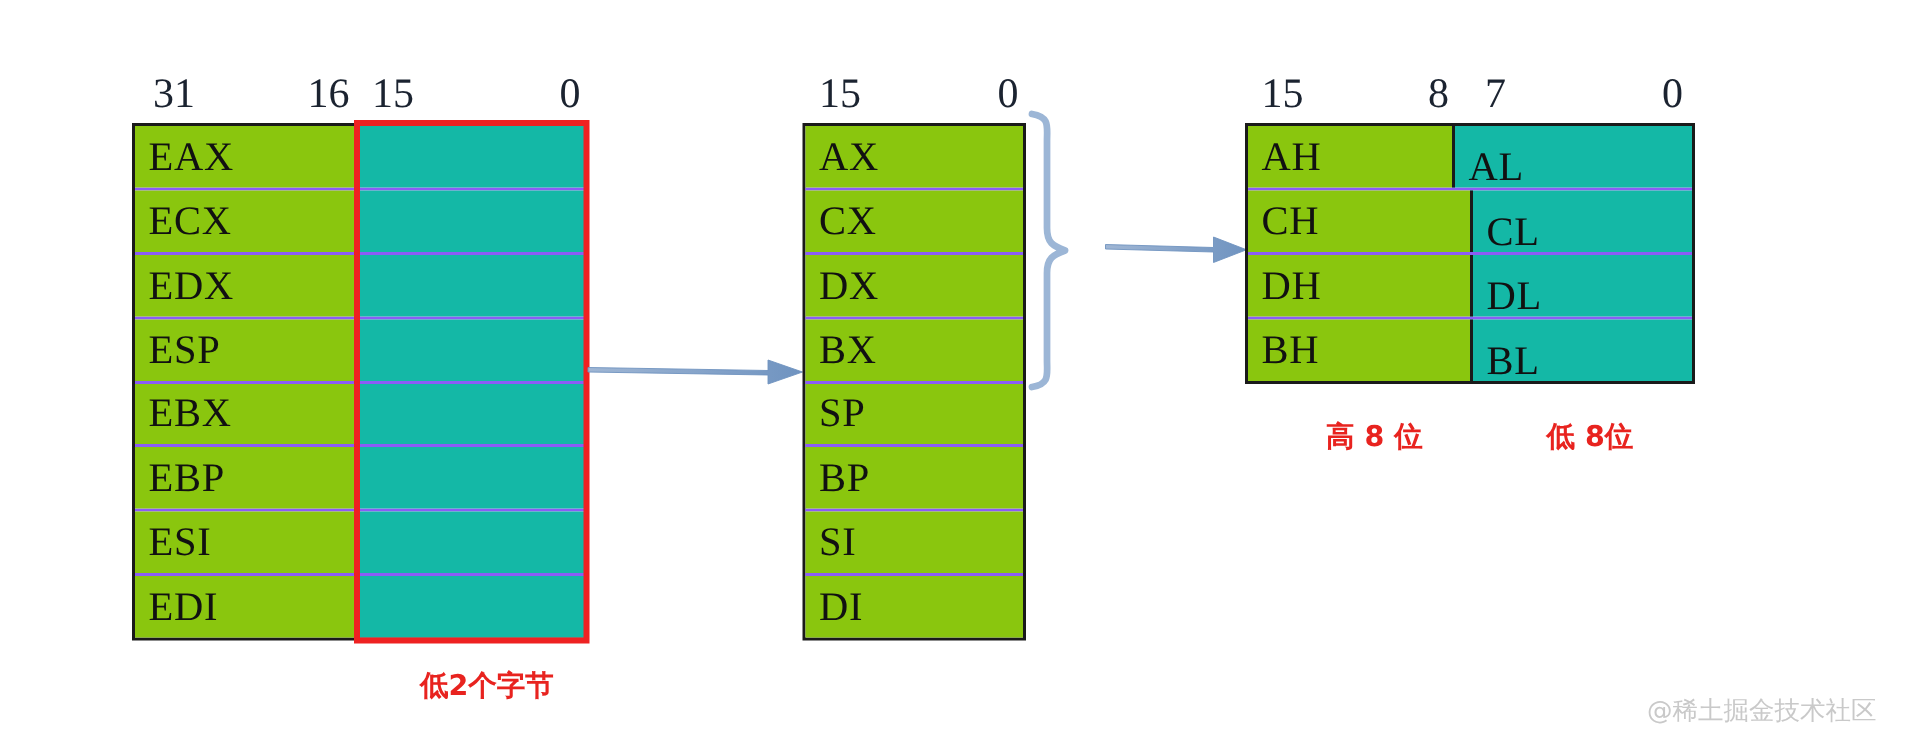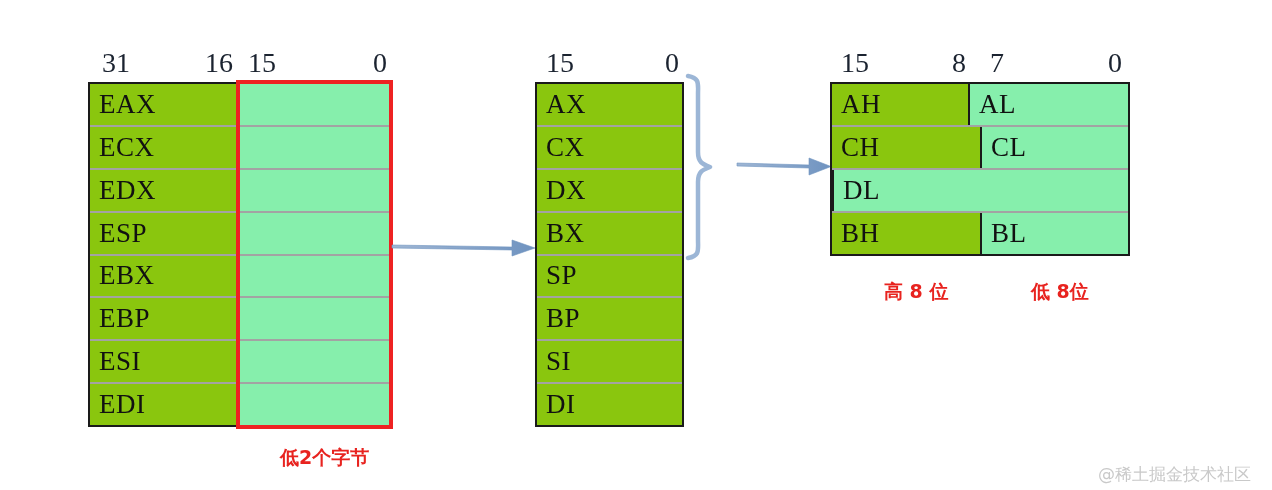--- a/index.html
+++ b/index.html
@@ -42,21 +42,21 @@
     position: absolute;
     box-sizing: border-box;
     border: 2px solid #1a1a1a;
     display: flex;
     flex-direction: column;
   }
   .regrow {
     box-sizing: border-box;
     display: flex;
     flex: 1 1 0;
-    border-bottom: 2px solid #a3a3a3;
+    border-bottom: 2px solid #8b5cf6;
     min-height: 0;
   }
   .regrow:last-child { border-bottom: none; }
 
   .cell {
     box-sizing: border-box;
     display: flex;
     align-items: center;
     min-width: 0;
     overflow: hidden;
@@ -64,21 +64,21 @@
   .cell-label {
     font-family: "Liberation Serif", "DejaVu Serif", serif;
     font-size: 27px;
     color: #111111;
     padding-left: 9px;
     letter-spacing: 0.5px;
     line-height: 1;
     white-space: nowrap;
   }
   .c-light { background: #8ac60e; }
-  .c-dark  { background: #86efac; }
+  .c-dark  { background: #14b8a6; align-items: flex-end; }
   .splitline { border-left: 2px solid #1a1a1a; }
 
   
   .redbox {
     position: absolute;
     box-sizing: border-box;
     border: 4px solid #ee2222;
     pointer-events: none;
   }
 
@@ -276,20 +276,23 @@
     <div class="regrow">
       <div class="cell c-light" style="width:148px;">
         <span class="cell-label">CH</span>
       </div>
       <div class="cell c-dark splitline" style="flex:1;">
         <span class="cell-label">CL</span>
       </div>
     </div>
 
     <div class="regrow">
+      <div class="cell c-light" style="width:148px;">
+        <span class="cell-label">DH</span>
+      </div>
       <div class="cell c-dark splitline" style="flex:1;">
         <span class="cell-label">DL</span>
       </div>
     </div>
 
     <div class="regrow">
       <div class="cell c-light" style="width:148px;">
         <span class="cell-label">BH</span>
       </div>
       <div class="cell c-dark splitline" style="flex:1;">

